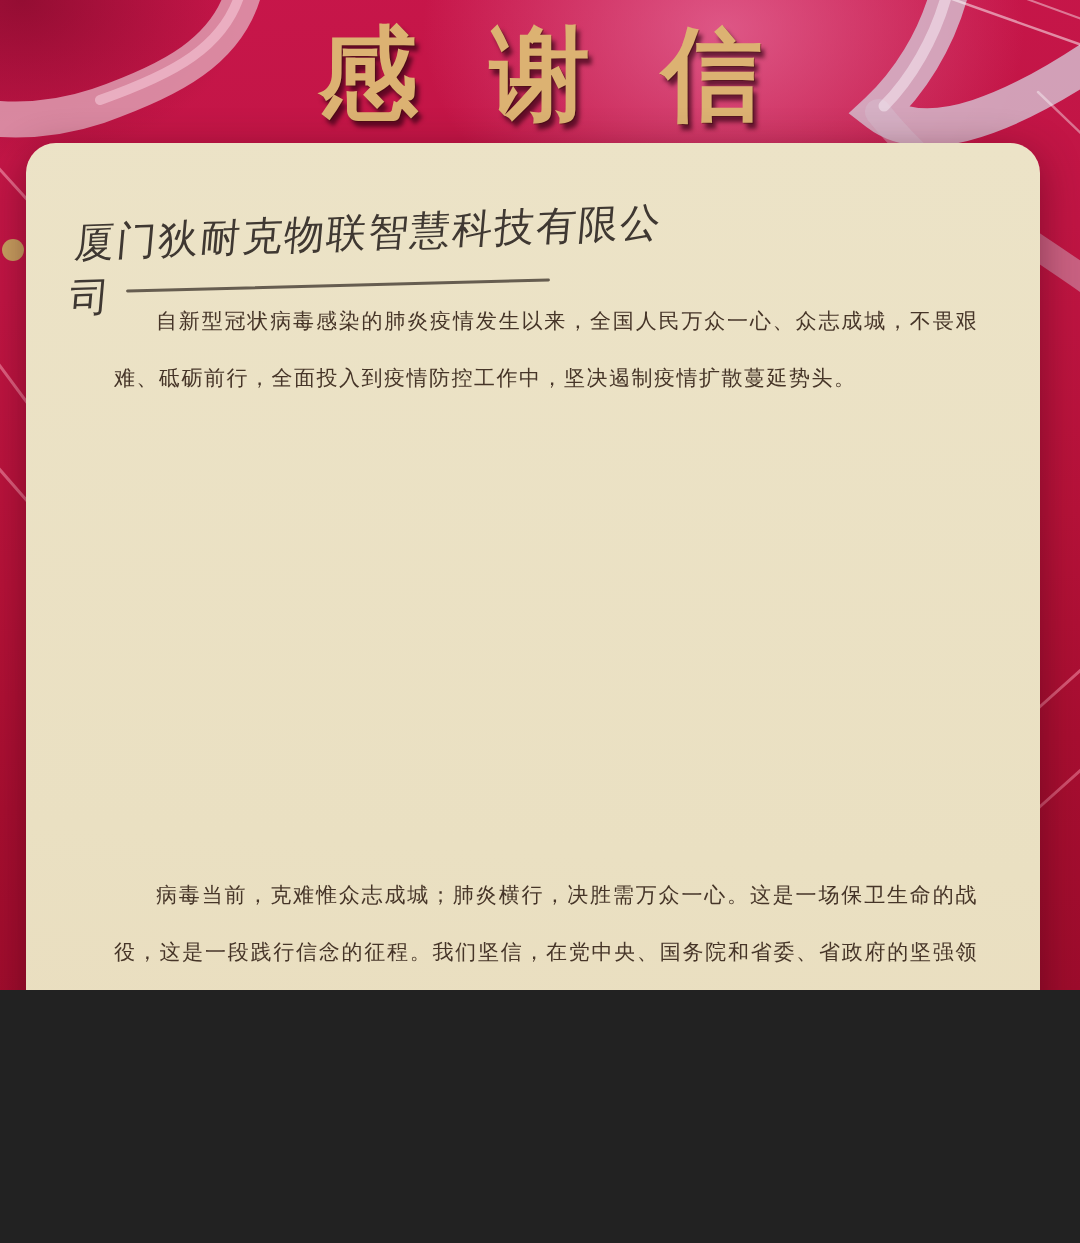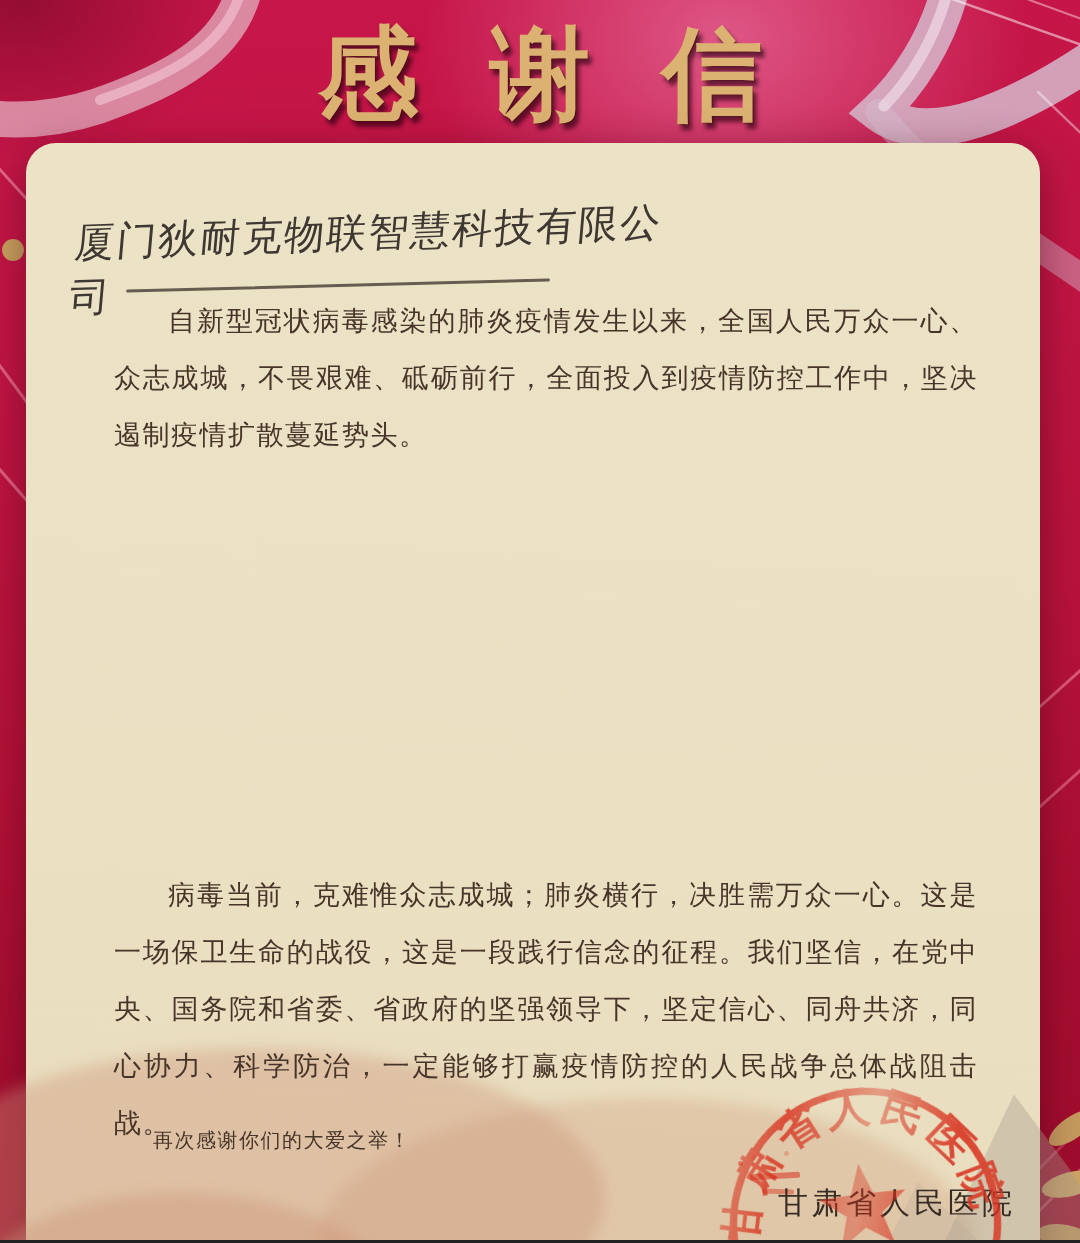--- a/index.html
+++ b/index.html
@@ -1,17 +1,17 @@
 <!DOCTYPE html>
 <html><head>
 <meta charset="utf-8">
 <style>
   html,body{margin:0;padding:0;background:#222;}
   .photo{
-    position:relative;width:1080px;height:1240px;overflow:hidden;
+    position:relative;width:1080px;height:990px;overflow:hidden;
     font-family:"Liberation Serif","DejaVu Serif",serif;
     background:
       radial-gradient(ellipse 430px 320px at 67% 3%, rgba(238,130,175,.60), rgba(238,130,175,0) 70%),
       radial-gradient(ellipse 320px 230px at 2% 0%, rgba(98,4,28,.50), rgba(98,4,28,0) 70%),
       linear-gradient(176deg,#c7164a 0%,#c01544 28%,#b61239 55%,#a80e31 76%,#9d0c2c 100%);
   }
   
   .bg-decor{position:absolute;left:0;top:0;width:1080px;height:1243px;}
   
   .title{
@@ -48,21 +48,21 @@
     font-size:40px;color:#3f3832;letter-spacing:2px;
     transform:rotate(-2deg) skewX(-7deg);
     font-family:"DejaVu Sans","Liberation Sans",sans-serif;
   }
   .salutation-underline{
     position:absolute;left:100px;top:141px;width:424px;height:3px;
     background:rgba(58,48,40,.75);transform:rotate(-1.5deg);border-radius:2px;
   }
   .para{
     position:absolute;left:88px;right:62px;margin:0;
-    font-size:27px;line-height:57px;letter-spacing:1.5px;
+    font-size:21px;line-height:57px;letter-spacing:1.5px;
     color:#463528;text-align:justify;text-indent:2em;
   }
   .para-1{top:150px;}
   .para-2{top:319px;}
   .para-3{top:724px;}
   .closing{position:absolute;left:87px;right:62px;top:969px;margin:0;
     font-size:20px;line-height:57px;letter-spacing:1.5px;color:#463528;text-indent:2em;}
   .signature{
     position:absolute;left:752px;top:1040px;
     font-size:30px;letter-spacing:4px;color:#382d24;z-index:3;

